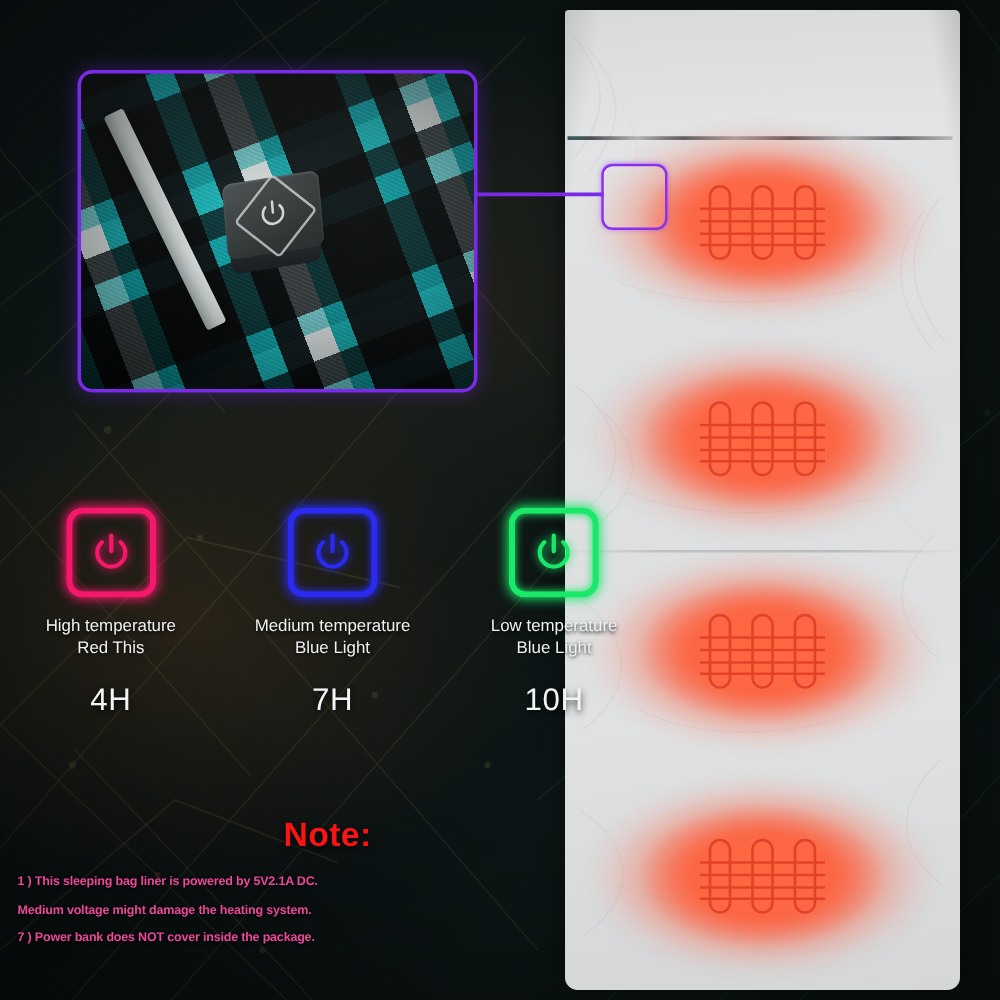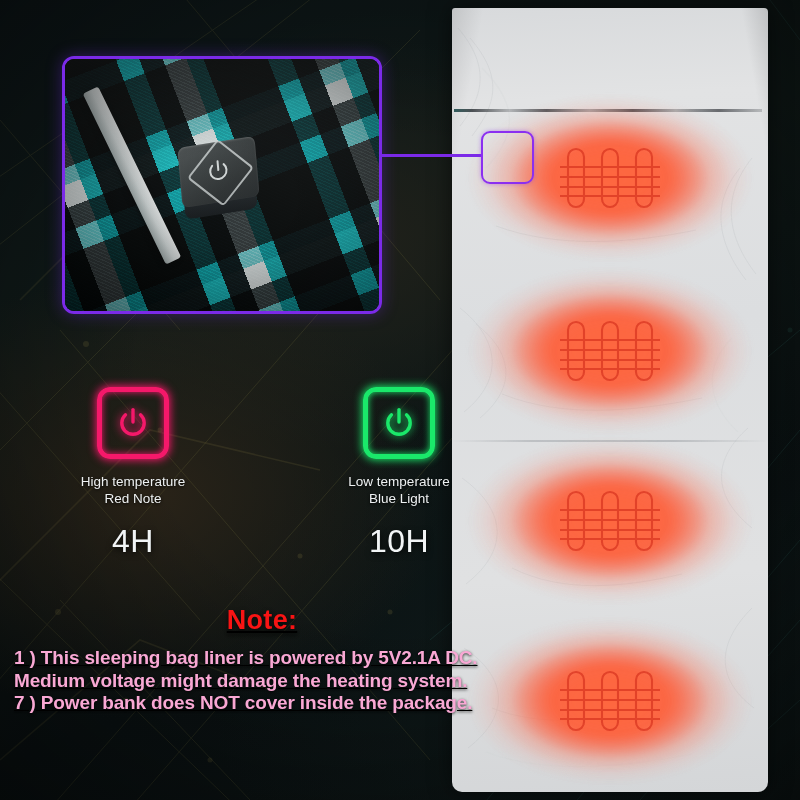--- a/index.html
+++ b/index.html
@@ -257,21 +257,21 @@
     left: 50%; top: 40%;
     width: 26px; height: 26px;
     margin: -13px 0 0 -13px;
   }
   .ctrl-power svg { display:block; width:100%; height:100%; }
 
   
   .modes {
     position: absolute;
     left: 0;
-    top: 387px;
+    top: 406px;
     width: 532px;
     display: flex;
   }
   .mode {
     flex: 1 1 0;
     display: flex;
     flex-direction: column;
     align-items: center;
   }
   .neon-box {
@@ -290,51 +290,50 @@
     color: #eef1f2;
     font-size: 13.5px;
     line-height: 17px;
     text-align: center;
     text-shadow: 0 1px 3px rgba(0,0,0,.85);
     white-space: nowrap;
   }
   .mode-hours {
     margin-top: 17px;
     color: #f2f5f6;
-    font-size: 32px;
+    font-size: 25px;
     line-height: 34px;
     font-weight: 400;
     letter-spacing: .5px;
     text-shadow: 0 2px 6px rgba(0,0,0,.8);
   }
 
   
   .note-wrap {
     position: absolute;
     left: 0;
-    top: 604px;
+    top: 652px;
     width: 524px;
-    text-decoration: underline;
   }
   .note-title {
     text-align: center;
     color: #f81414;
     font-size: 27px;
     font-weight: bold;
     line-height: 32px;
     letter-spacing: .3px;
     text-shadow: 0 2px 5px rgba(0,0,0,.75);
   }
   .note-lines {
     margin-top: 11px;
     padding-left: 14px;
   }
   .note-line {
-    color: #f9a8d4;
-    font-size: 19px;
+    color: #ec4899;
+    font-size: 10px;
     font-weight: bold;
     line-height: 22.5px;
     letter-spacing: -.15px;
     white-space: nowrap;
     text-shadow: 0 1px 3px rgba(0,0,0,.8);
   }
 </style>
 </head>
 <body>
 
@@ -533,25 +532,42 @@
           <svg viewBox="0 0 36 36">
             <g fill="none" stroke="currentColor" stroke-width="3.4" stroke-linecap="round">
               <path d="M10.5 9.8 a11.2 11.2 0 1 0 15 0"></path>
               <path d="M18 4.6 V17"></path>
             </g>
           </svg>
         </span>
       </div>
       <div class="mode-label">
         <div>High temperature</div>
-        <div>Red Note</div>
+        <div>Red This</div>
       </div>
       <div class="mode-hours">4H</div>
     </div>
 
+    <div class="mode">
+      <div class="neon-box" style="color:#2a2af0">
+        <span>
+          <svg viewBox="0 0 36 36">
+            <g fill="none" stroke="currentColor" stroke-width="3.4" stroke-linecap="round">
+              <path d="M10.5 9.8 a11.2 11.2 0 1 0 15 0"></path>
+              <path d="M18 4.6 V17"></path>
+            </g>
+          </svg>
+        </span>
+      </div>
+      <div class="mode-label">
+        <div>Medium temperature</div>
+        <div>Blue Light</div>
+      </div>
+      <div class="mode-hours">7H</div>
+    </div>
 
     <div class="mode">
       <div class="neon-box" style="color:#1ae86a">
         <span>
           <svg viewBox="0 0 36 36">
             <g fill="none" stroke="currentColor" stroke-width="3.4" stroke-linecap="round">
               <path d="M10.5 9.8 a11.2 11.2 0 1 0 15 0"></path>
               <path d="M18 4.6 V17"></path>
             </g>
           </svg>

